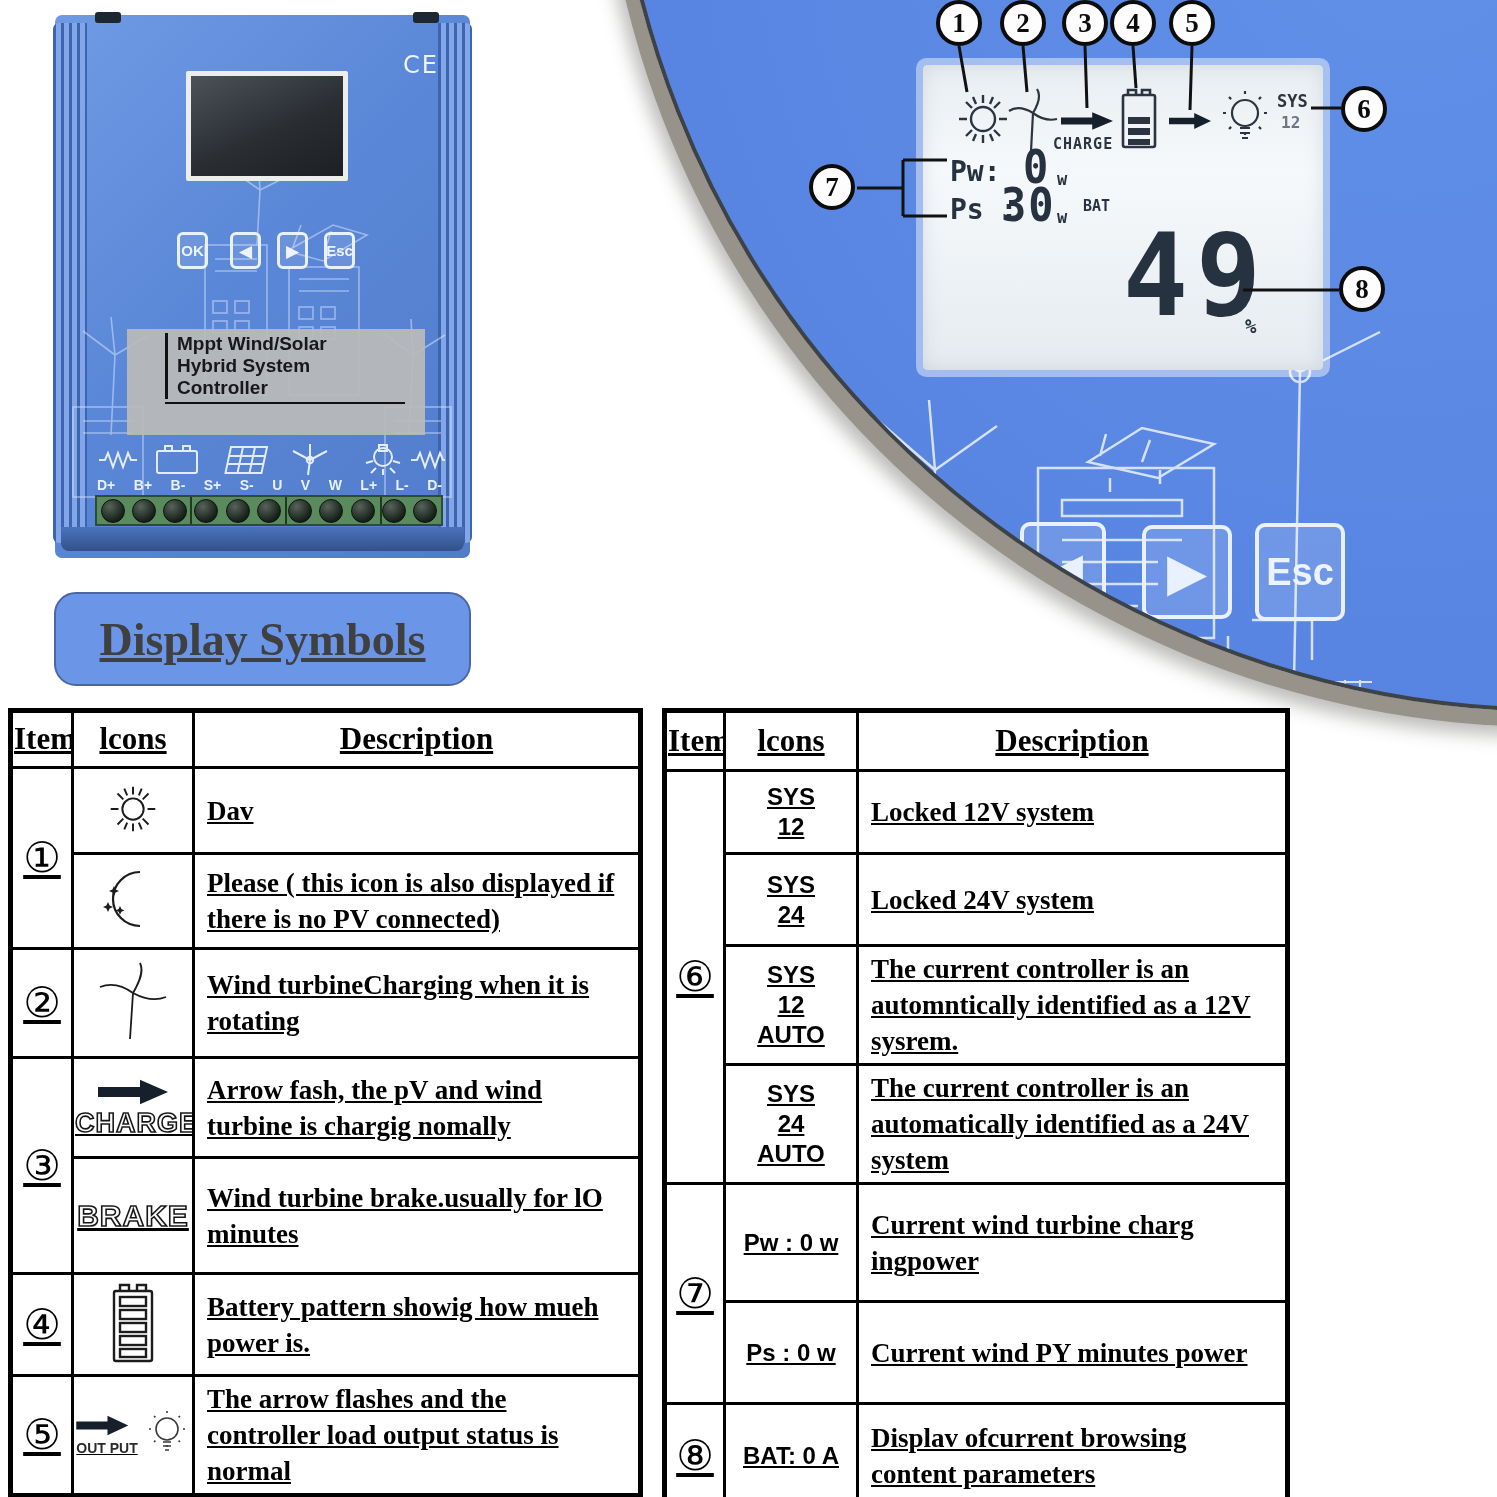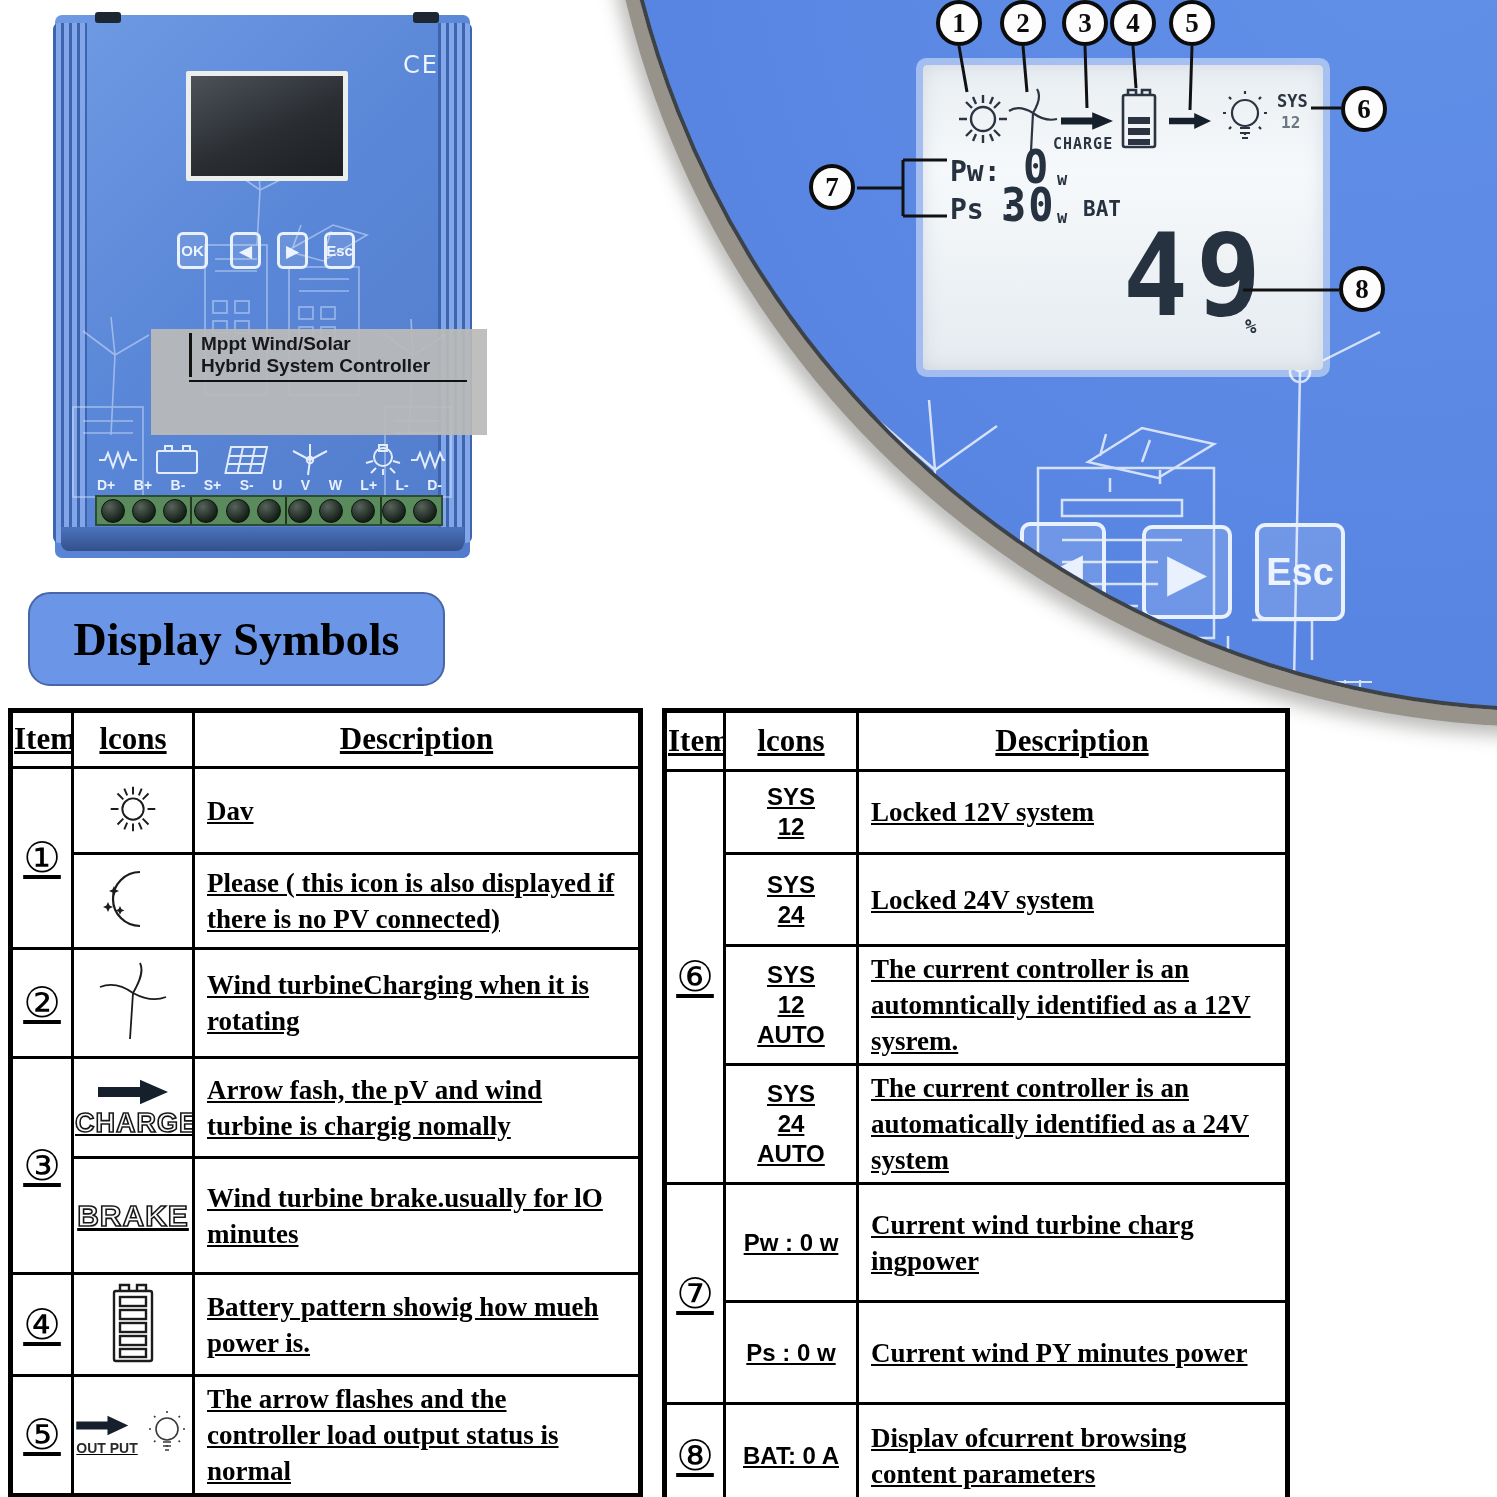--- a/index.html
+++ b/index.html
@@ -16,41 +16,41 @@
   .fins.r{right:-2px;border-radius:0 6px 6px 0;}
   .screw-top{position:absolute;top:-3px;width:26px;height:11px;background:#1e2631;border-radius:3px;}
   .ce{position:absolute;left:348px;top:36px;color:#eef4ff;font:24px "DejaVu Sans",sans-serif;letter-spacing:2px;}
   .dev-lcd{position:absolute;left:131px;top:56px;width:162px;height:110px;background:#eceeec;
     padding:5px;box-sizing:border-box;border-radius:2px;}
   .dev-lcd-inner{width:100%;height:100%;background:linear-gradient(155deg,#4d5258 0%,#2a2e33 55%,#1c1f23 100%);}
   .dev-btn{position:absolute;top:217px;width:31px;height:37px;border:3px solid #e9f1fd;border-radius:6px;
     background:rgba(255,255,255,.10);color:#eef4ff;display:flex;align-items:center;justify-content:center;
     font:bold 15px "Liberation Sans",sans-serif;box-sizing:border-box;}
   .dev-btn .tri{font-family:"DejaVu Sans",sans-serif;font-size:17px;}
-  .dev-label{position:absolute;left:72px;top:314px;width:336px;height:106px;
-    background:rgba(186,186,184,.93);color:#17171c;padding:4px 20px 4px 10px;box-sizing:border-box;margin-left:24px;}
+  .dev-label{position:absolute;left:72px;top:314px;width:298px;height:106px;
+    background:rgba(186,186,184,.93);color:#17171c;padding:4px 20px 4px 10px;box-sizing:border-box;}
   .dev-label .ttl{border-left:3px solid #111;padding-left:9px;margin-left:28px;
     font:bold 19px/22px "Liberation Sans",sans-serif;}
   .dev-label hr{border:none;border-top:2px solid #111;margin:3px 0 3px 28px;}
   .dev-label .ins{margin-left:30px;font:bold 10.5px/13px "Liberation Sans",sans-serif;color:#26262c;}
   .termrow{position:absolute;left:42px;top:462px;width:345px;display:flex;justify-content:space-between;
     color:#e8f0fd;font:bold 14px "Liberation Sans",sans-serif;}
   .greenblk{position:absolute;left:40px;top:480px;width:348px;height:31px;background:#5a8b5d;
     border:2px solid #2e4c32;box-sizing:border-box;display:flex;align-items:center;justify-content:space-around;}
   .screw-t{width:22px;height:22px;border-radius:50%;
     background:radial-gradient(circle at 35% 30%,#57645a,#141f17 72%);border:1px solid #0c130d;}
   .gdiv{position:absolute;top:0;width:2px;height:27px;background:#22391f;}
   .dev-base{position:absolute;left:6px;top:512px;width:403px;height:24px;
     background:linear-gradient(180deg,#4a73bd,#34508a);border-radius:0 0 8px 8px;}
   .wm{position:absolute;left:0;top:0;pointer-events:none;}
 
   
-  .badge{position:absolute;left:28px;top:592px;width:413px;height:90px;background:#6b96e8;
+  .badge{position:absolute;left:54px;top:592px;width:413px;height:90px;background:#6b96e8;
     border:2px solid #4a66a8;border-radius:22px;display:flex;align-items:center;justify-content:center;
-    font:bold 46px "Liberation Serif",serif;color:#000000;}
+    font:bold 46px "Liberation Serif",serif;color:#404040;text-decoration:underline;}
 
   
   .big-circle{position:absolute;left:610px;top:-1184px;width:1896px;height:1896px;border-radius:50%;
     background:radial-gradient(circle at 42% 58%,#6190e8,#5480df 70%);
     border:4px solid #3d4246;box-sizing:border-box;overflow:hidden;
     box-shadow:-9px 13px 0 2px #97928a,-16px 24px 18px rgba(60,60,55,.35);}
   .cc{position:absolute;left:-614px;top:1180px;width:1497px;height:1497px;}
 
   .lcd{position:absolute;left:923px;top:65px;width:400px;height:305px;border-radius:4px;
     background:linear-gradient(180deg,#e9eef2,#f6f9fb 35%,#e5ebf0);
@@ -259,21 +259,21 @@
         <div class="abs lcd-small" style="left:354px;top:26px;font-size:17px;">SYS</div>
         <div class="abs lcd-small" style="left:358px;top:48px;font-size:16px;color:#6b7684;">12</div>
 
         <div class="abs seg" style="left:27px;top:90px;font-size:28px;">Pw:</div>
         <div class="abs seg" style="left:100px;top:78px;font-size:42px;transform:scaleY(1.1);">0</div>
         <div class="abs seg" style="left:134px;top:104px;font-size:17px;">w</div>
 
         <div class="abs seg" style="left:27px;top:128px;font-size:28px;">Ps :</div>
         <div class="abs seg" style="left:78px;top:116px;font-size:42px;transform:scaleY(1.1);letter-spacing:2px;">30</div>
         <div class="abs seg" style="left:134px;top:142px;font-size:17px;">w</div>
-        <div class="abs seg" style="left:160px;top:132px;font-size:21px;">BAT</div>
+        <div class="abs seg" style="left:160px;top:132px;font-size:15px;">BAT</div>
 
         <div class="abs seg" style="left:200px;top:148px;font-size:108px;letter-spacing:8px;transform:scaleY(1.05);">49</div>
         <div class="abs seg" style="left:322px;top:250px;font-size:19px;">%</div>
       </div>
 
       <div class="callout" style="left:936px;top:0;">
           <span>1</span>
         </div>
       <div class="callout" style="left:1000px;top:0;">
           <span>2</span>

